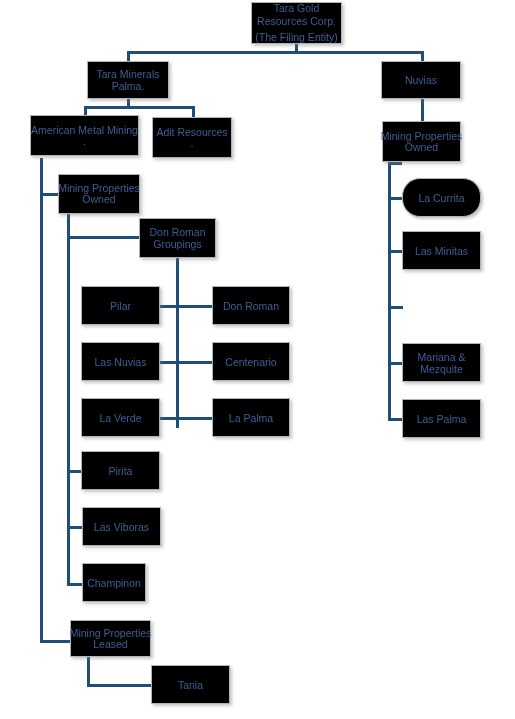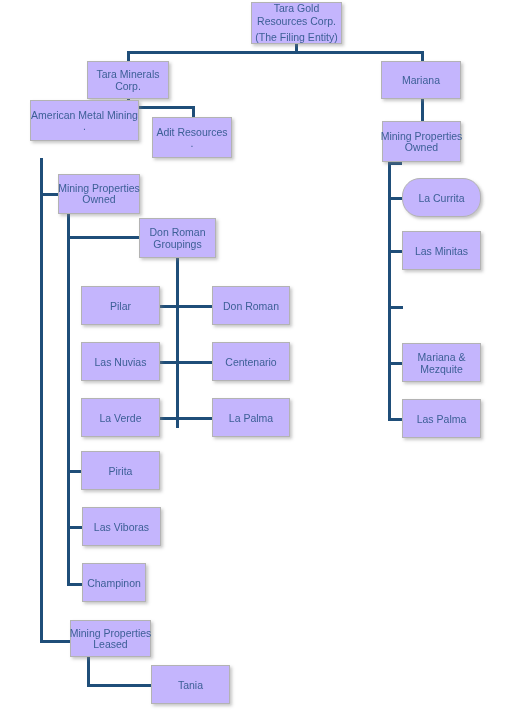--- a/index.html
+++ b/index.html
@@ -15,21 +15,21 @@
     position: relative;
     width: 515px;
     height: 719px;
     background: #ffffff;
     overflow: hidden;
   }
   
   .node {
     position: absolute;
     box-sizing: border-box;
-    background: #c4b5fd;
+    background: #000000;
     border: 1px solid #b3b3b3;
     box-shadow: 2px 2px 3px rgba(130,130,130,0.45);
     color: #3c5f96;
     font-family: "Liberation Sans", sans-serif;
     font-size: 10.5px;
     line-height: 12px;
     display: flex;
     flex-direction: column;
     align-items: center;
     justify-content: center;
@@ -132,28 +132,28 @@
   <div class="conn h" style="left:388px; top:418px; width:15px;"></div>
 
   <div class="node root" style="left:251px; top:2px; width:91px; height:42px;">
     <span class="ln">Tara Gold</span>
     <span class="ln">Resources Corp.</span>
     <span class="ln spaced">(The Filing Entity)</span>
   </div>
 
   <div class="node" style="left:87px; top:61px; width:82px; height:38px;">
     <span class="ln">Tara Minerals</span>
-    <span class="ln">Corp.</span>
+    <span class="ln">Palma.</span>
   </div>
 
   <div class="node" style="left:381px; top:61px; width:80px; height:38px;">
-    <span class="ln">Mariana</span>
-  </div>
-
-  <div class="node" style="left:30px; top:100px; width:109px; height:41px;">
+    <span class="ln">Nuvias</span>
+  </div>
+
+  <div class="node" style="left:30px; top:115px; width:109px; height:41px;">
     <span class="ln">American Metal Mining</span>
     <span class="dot">.</span>
   </div>
 
   <div class="node" style="left:152px; top:117px; width:80px; height:41px;">
     <span class="ln">Adit Resources</span>
     <span class="dot">.</span>
   </div>
 
   <div class="node tight" style="left:382px; top:121px; width:79px; height:41px;">

